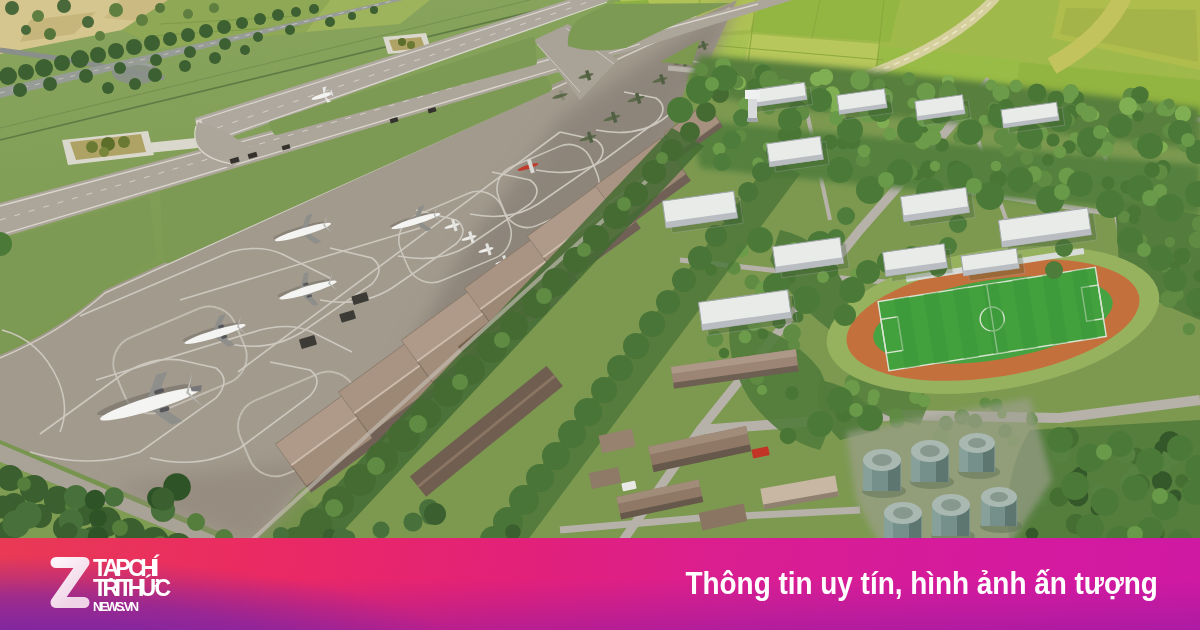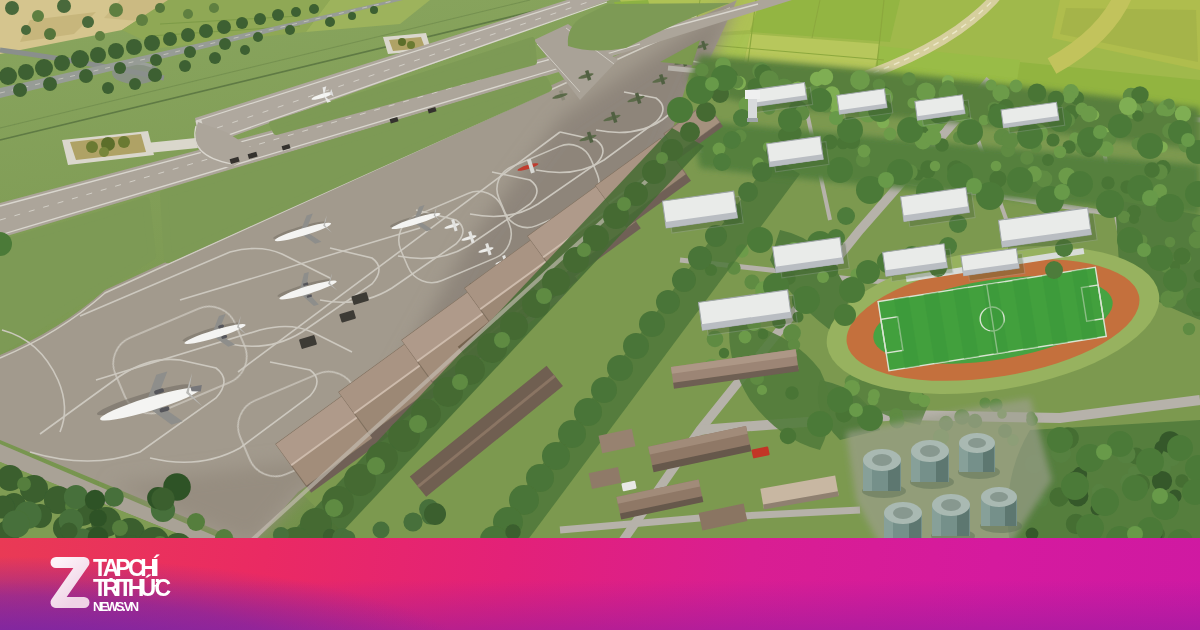--- a/index.html
+++ b/index.html
@@ -1072,20 +1072,23 @@
     <circle cx="342" cy="538" r="9.9" fill="#47703A"></circle>
     <circle cx="348" cy="538" r="7.4" fill="#47703A"></circle>
     <circle cx="413" cy="522" r="9.6" fill="#47703A"></circle>
     <circle cx="381" cy="530" r="8.5" fill="#47703A"></circle>
   </g>
   </g>
 </svg>
 
 <div id="banner"></div>
 
+<div id="tagline">
+      <span>Thông tin uy tín, hình ảnh ấn tượng</span>
+    </div>
 
 <svg id="logo" style="position:absolute;left:0;top:538px" width="260" height="92" viewBox="0 0 260 92">
   <defs>
         <linearGradient id="zg" x1="0" y1="0" x2="0.6" y2="1">
     <stop offset="0" stop-color="#FDF3F8"></stop>
           <stop offset="1" stop-color="#EFD3E6"></stop>
   </linearGradient>
       </defs>
 
   <path d="M 56,24.5 H 84 L 56,64.5 H 84" fill="none" stroke="url(#zg)" stroke-width="11" stroke-linecap="round" stroke-linejoin="round"></path>

